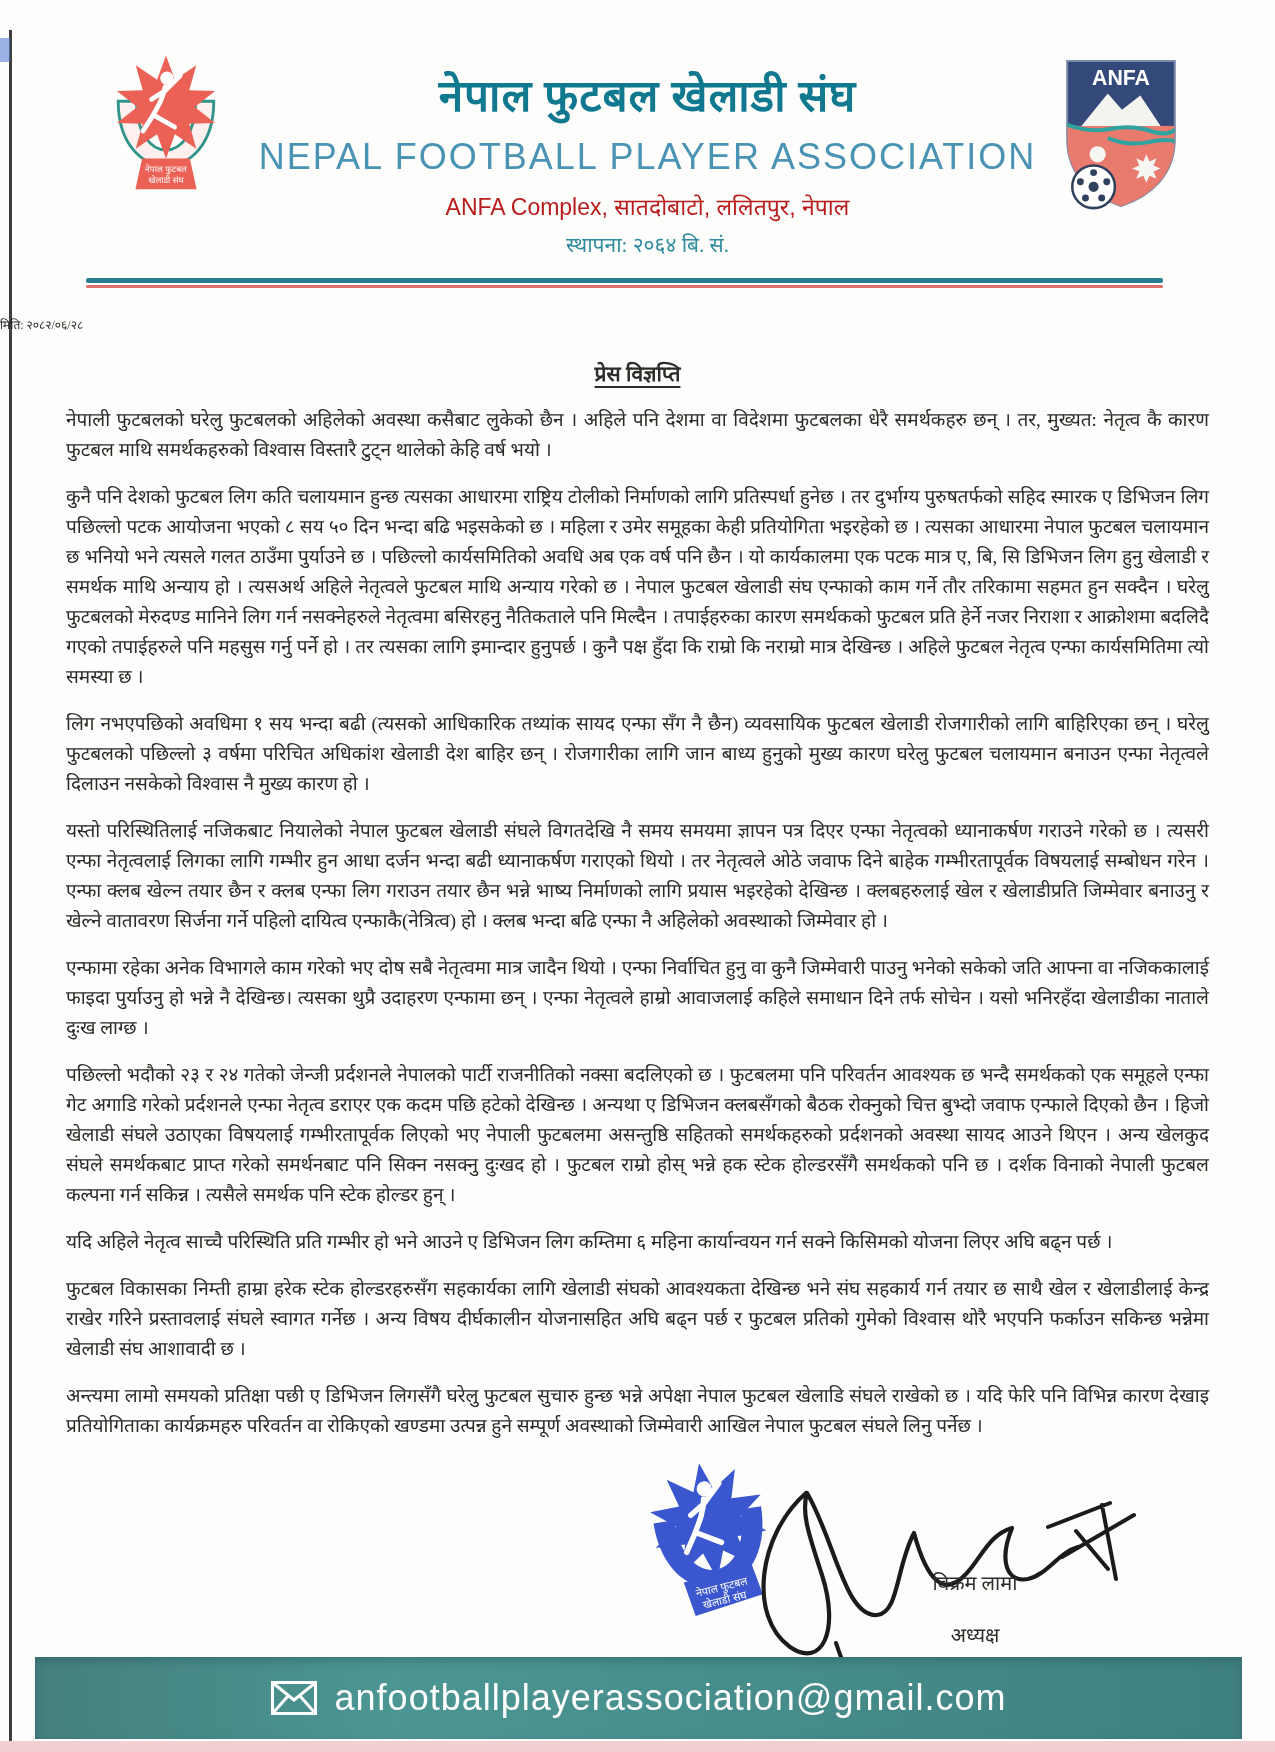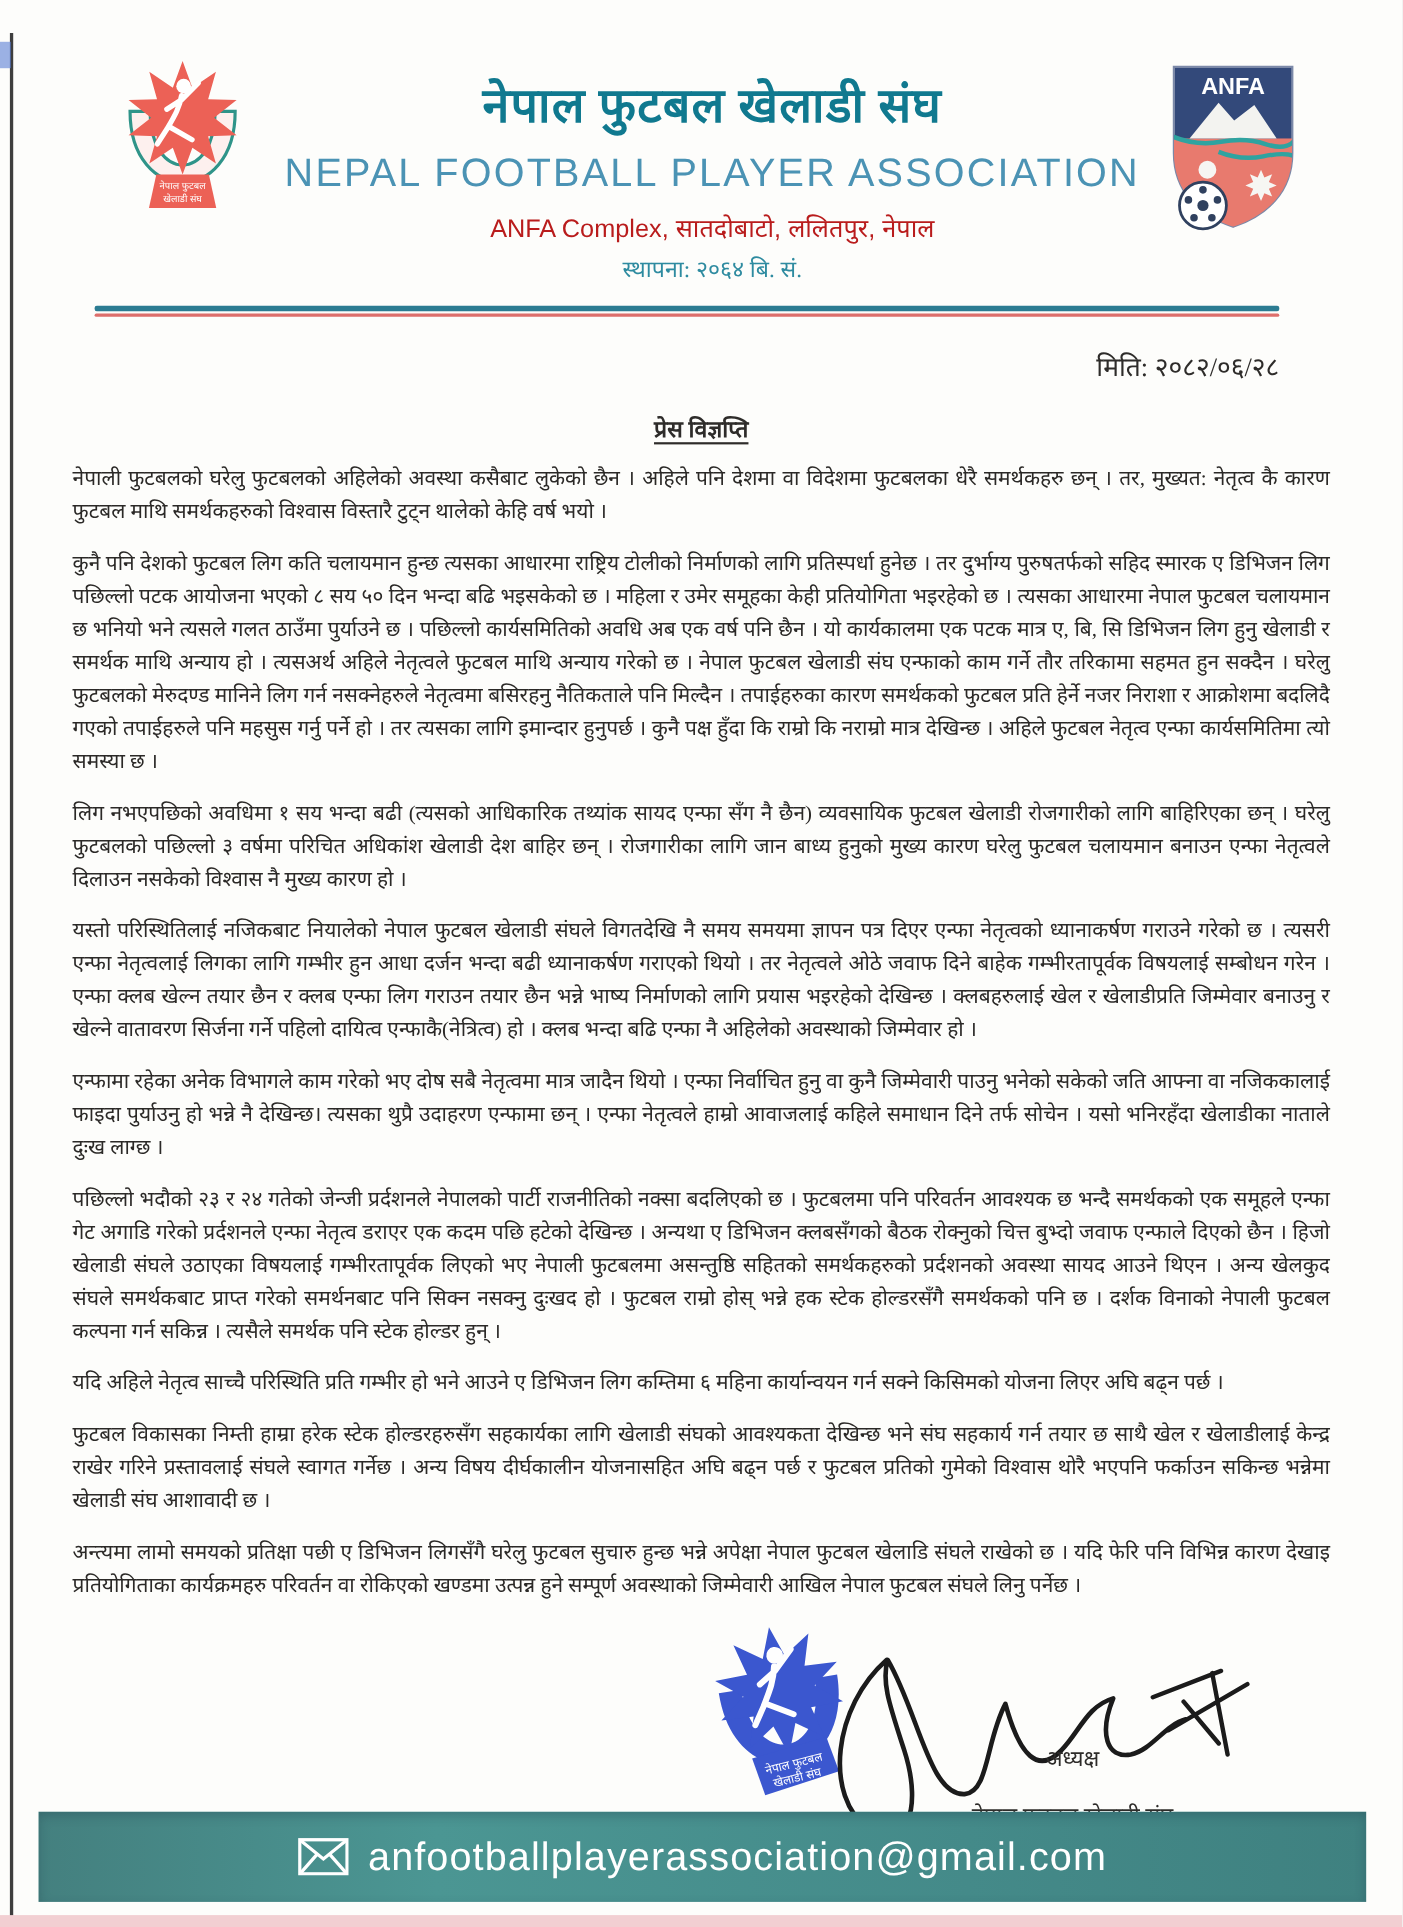--- a/index.html
+++ b/index.html
@@ -52,22 +52,22 @@
     margin-top:8px;
     font-size:21px; color:#2e8ba0; font-weight:normal;
   }
   .logo-right { width:132px; height:168px; flex:0 0 auto; margin-top:8px; }
   
   .rules { margin:20px 112px 0 86px; }
   .rule-teal { height:5px; background:#2c7c92; border-radius:2px; }
   .rule-red  { height:3px; background:#dd6f6c; margin-top:2px; border-radius:2px; }
   
   .date-line {
-    margin:28px 112px 0 0; text-align:right;
-    font-size:24px; color:#2e2c2a;font-family:Liberation Serif, serif;
+    margin:28px 112px 0 0; text-align:left;
+    font-size:12px; color:#2e2c2a;font-family:Liberation Serif, serif;
   }
   .press-title {
     margin-top:26px; text-align:center;
     font-size:21px; font-weight:bold;
     text-decoration:underline; text-underline-offset:5px;
   }
   
   .content { margin:14px 66px 0 66px; }
   .content p {
     font-size:19px; line-height:30px; text-align:justify;
@@ -82,21 +82,21 @@
   }
   .signature-svg {
     position:absolute; left:718px; top:18px; width:430px; height:230px;
   }
   .sig-text {
     position:absolute; left:790px; top:110px; width:370px;
     text-align:center; font-size:20px; line-height:52px;
   }
   
   .footer-bar {
-    position:absolute; left:35px; right:33px; bottom:23px; height:82px;
+    position:absolute; left:35px; right:33px; bottom:13px; height:82px;
     background:linear-gradient(90deg,#44807f 0%,#4b9693 30%,#448a89 70%,#3f8180 100%);
     display:flex; align-items:center; justify-content:center;
     box-shadow:inset 0 4px 10px rgba(20,40,60,.25);
   }
   .footer-email {
     font-family:"Liberation Sans","DejaVu Sans",sans-serif;
     font-size:36px; color:#ffffff; letter-spacing:1px; margin-left:18px;
   }
   .envelope-icon { width:46px; height:34px; flex:0 0 auto; }
 </style>
@@ -185,20 +185,21 @@
       <text x="78" y="133" text-anchor="middle" font-size="10" fill="#ffffff" font-family="Liberation Sans, sans-serif" transform="rotate(-5 78 133)">नेपाल फुटबल</text>
       <text x="79" y="145" text-anchor="middle" font-size="10" fill="#ffffff" font-family="Liberation Sans, sans-serif" transform="rotate(-5 79 145)">खेलाडी संघ</text>
     </svg>
 
     <svg class="signature-svg" viewBox="0 0 430 230">
       <path d="M88,28 c-48,42 -58,124 -16,154 c32,22 50,-16 32,-72 c-13,-40 -21,-62 -15,-82 c28,48 38,124 70,122 c22,-2 19,-48 37,-82 c13,48 30,64 51,42 c16,-16 23,-40 47,-47 c-13,32 -6,55 16,51 c19,-4 31,-27 50,-32" stroke="#1b1b1b" stroke-width="4.2" fill="none" stroke-linecap="round" stroke-linejoin="round"></path>
       <path d="M118,178 L132,218 M330,62 l62,-24 m-48,54 l72,-42 m-58,16 l32,38 m-6,-64 l14,74" stroke="#1b1b1b" stroke-width="4" fill="none" stroke-linecap="round"></path>
     </svg>
 
     <div class="sig-text">
+      <div>बिक्रम लामा</div>
       <div>अध्यक्ष</div>
       <div>नेपाल फुटबल खेलाडी संघ</div>
     </div>
   </div>
 
   <div class="footer-bar">
     <svg class="envelope-icon" viewBox="0 0 46 34">
       <rect x="1.5" y="1.5" width="43" height="31" fill="none" stroke="#ffffff" stroke-width="3"></rect>
       <path d="M2,2 L23,19 L44,2 M2,32 L17,15 M44,32 L29,15" stroke="#ffffff" stroke-width="3" fill="none"></path>
     </svg>

